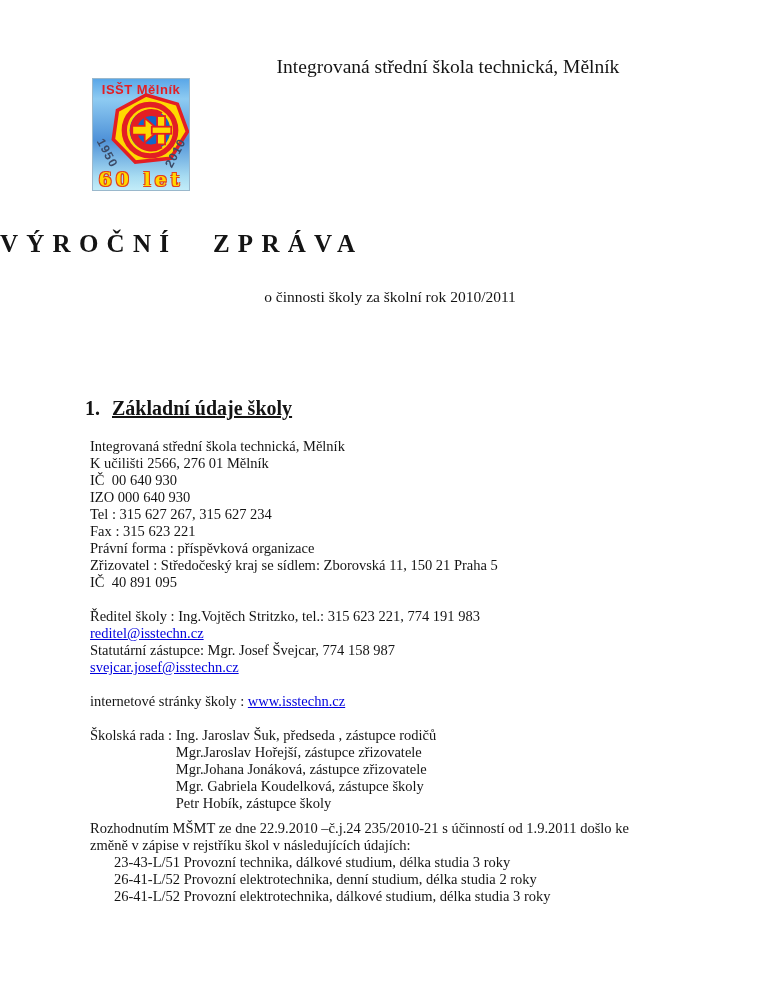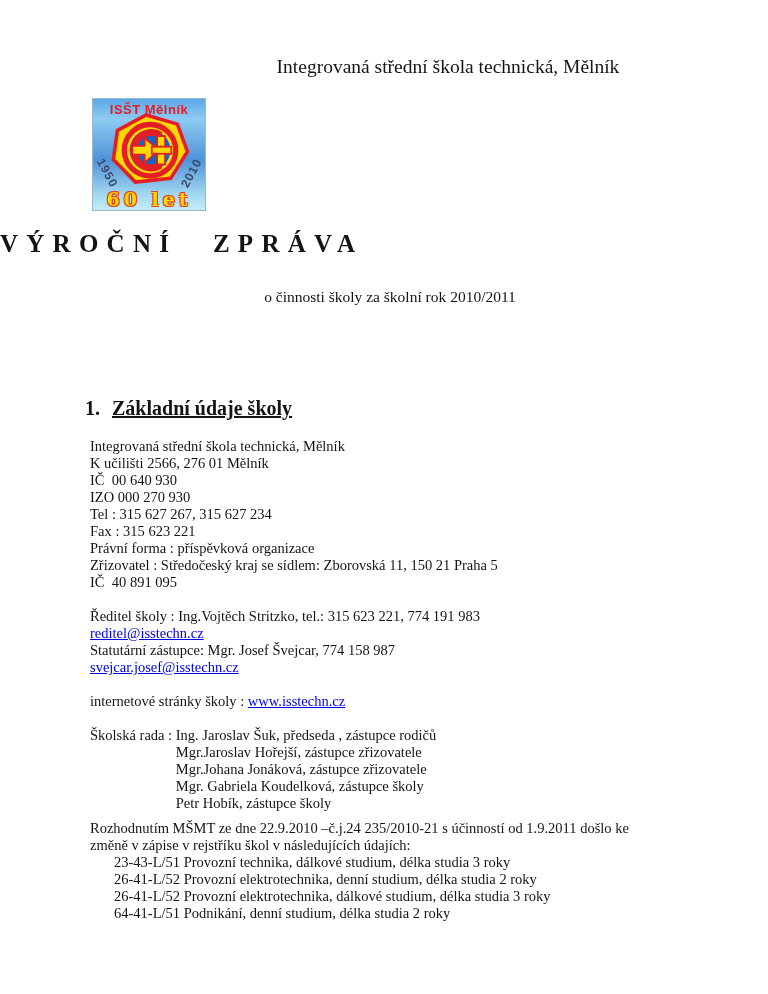--- a/index.html
+++ b/index.html
@@ -12,23 +12,23 @@
 
   
   .header-block {
     position:absolute; left:205px; top:55px; width:486px; text-align:center;
   }
   .school-name { font-size:19.5px; line-height:24px; }
   .school-address { font-size:14px; line-height:18px; margin-top:3px; }
 
   
   .logo {
-    position:absolute; left:92px; top:78px; width:114px; height:113px;
+    position:absolute; left:92px; top:78px; width:98px; height:113px;
     background:linear-gradient(180deg,#5aa7e8 0%, #8ecbf2 18%, #4f92d8 55%, #a8dcf2 88%, #c2ecf8 100%);
-    border:1px solid #9ab8cc; overflow:hidden;margin-top:20px;
+    border:1px solid #9ab8cc; overflow:hidden;
   }
   .logo-title {
     position:absolute; top:3px; left:0; width:100%; text-align:center;
     font-family:"Liberation Sans",sans-serif; font-weight:bold; font-size:13px;
     color:#e31e24; letter-spacing:0.5px;
   }
   .logo-emblem { position:absolute; left:12px; top:14px; width:90px; height:78px; }
   .logo-year {
     position:absolute; font-family:"Liberation Sans",sans-serif; font-weight:bold;
     font-size:12px; color:#3b4a66; letter-spacing:1px;
@@ -108,21 +108,21 @@
   <div class="section-heading">
     <span class="sec-num">1.</span><span class="sec-text">Základní údaje školy</span>
   </div>
 
   <div class="content">
 
     <div>
       <div class="line">Integrovaná střední škola technická, Mělník</div>
       <div class="line">K učilišti 2566, 276 01 Mělník</div>
       <div class="line">IČ  00 640 930</div>
-      <div class="line">IZO 000 270 930</div>
+      <div class="line">IZO 000 640 930</div>
       <div class="line">Tel : 315 627 267, 315 627 234</div>
       <div class="line">Fax : 315 623 221</div>
       <div class="line">Právní forma : příspěvková organizace</div>
       <div class="line">Zřizovatel : Středočeský kraj se sídlem: Zborovská 11, 150 21 Praha 5</div>
       <div class="line">IČ  40 891 095</div>
     </div>
 
     <div class="blank-gap"></div>
 
     <div>
@@ -151,18 +151,17 @@
 
     <div class="small-gap"></div>
 
     <div>
       <div class="line">Rozhodnutím MŠMT ze dne 22.9.2010 –č.j.24 235/2010-21 s účinností od 1.9.2011 došlo ke</div>
       <div class="line">změně v zápise v rejstříku škol v následujících údajích:</div>
       <div class="programs">
         <div class="line">23-43-L/51 Provozní technika, dálkové studium, délka studia 3 roky</div>
         <div class="line">26-41-L/52 Provozní elektrotechnika, denní studium, délka studia 2 roky</div>
         <div class="line">26-41-L/52 Provozní elektrotechnika, dálkové studium, délka studia 3 roky</div>
-        <div class="line">64-41-L/51 Podnikání, denní studium, délka studia 2 roky</div>
       </div>
     </div>
 
   </div>
 </div>
 
 </body></html>

